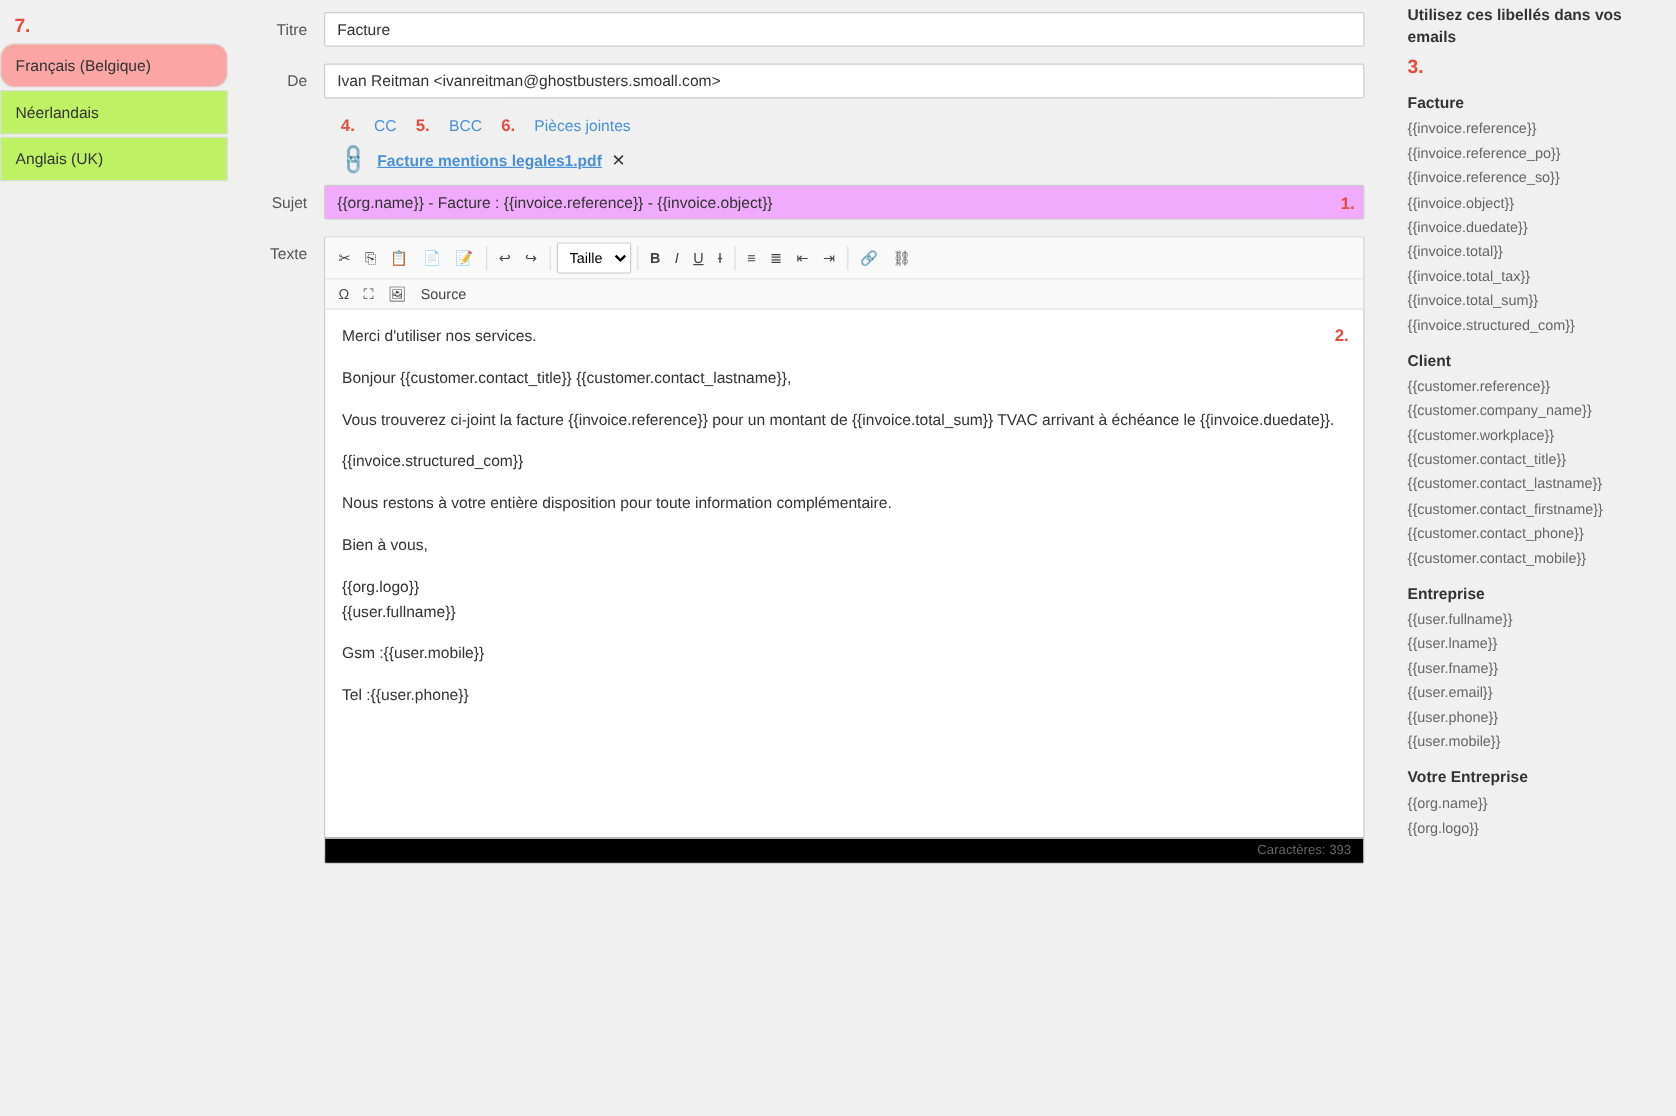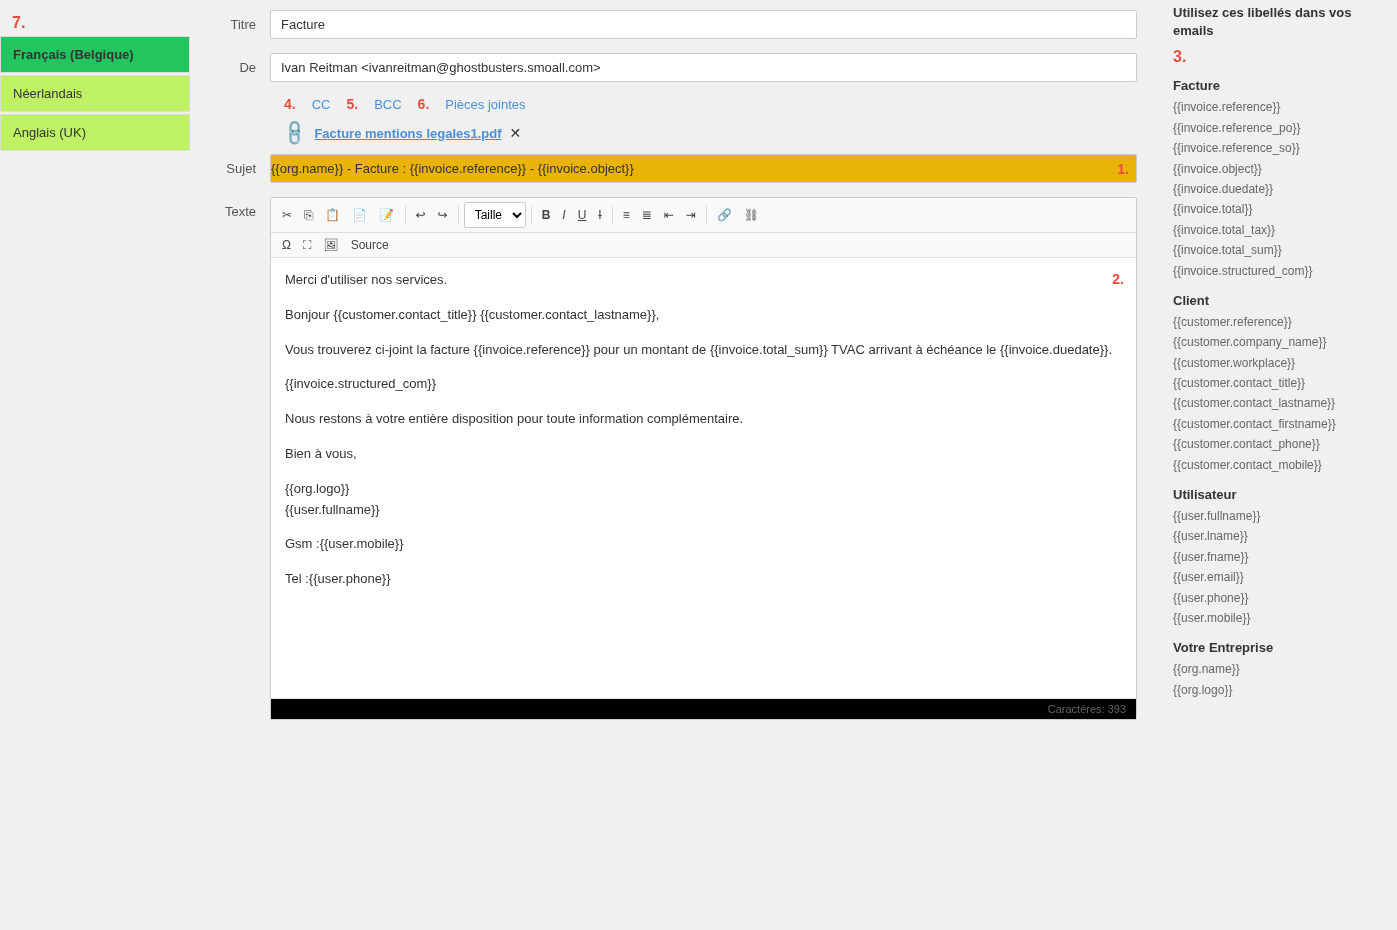--- a/index.html
+++ b/index.html
@@ -31,22 +31,23 @@
     .sidebar-item {
       padding: 10px 12px;
       background: #bef264;
       border: 1px solid #ddd;
       margin-bottom: 2px;
       cursor: pointer;
       font-size: 13px;
       color: #333;
     }
     .sidebar-item.active {
-      background: #22c55e;
-      font-weight: bold;
+      background: #fca5a5;
+      font-weight: normal;
+      border-radius: 12px;
     }
     
     .main-content {
       flex: 1;
       padding: 10px 20px;
       background: #f0f0f0;
     }
     .form-row {
       display: flex;
       align-items: flex-start;
@@ -117,23 +118,23 @@
       font-size: 14px;
     }
     
     .sujet-wrapper {
       flex: 1;
       position: relative;
     }
     .sujet-input {
       width: 100%;
       border: 1px solid #ccc;
-      padding: 6px 30px 6px 0;
-      font-size: 13px;
-      background: #eab308;
+      padding: 6px 30px 6px 10px;
+      font-size: 13px;
+      background: #f0abfc;
       color: #333;
       outline: none;
       border-radius: 2px;
     }
     .sujet-number {
       position: absolute;
       right: 8px;
       top: 50%;
       transform: translateY(-50%);
       color: #e74c3c;
@@ -380,21 +381,21 @@
       <div>{{customer.reference}}</div>
       <div>{{customer.company_name}}</div>
       <div>{{customer.workplace}}</div>
       <div>{{customer.contact_title}}</div>
       <div>{{customer.contact_lastname}}</div>
       <div>{{customer.contact_firstname}}</div>
       <div>{{customer.contact_phone}}</div>
       <div>{{customer.contact_mobile}}</div>
     </div>
 
-    <div class="section-header">Utilisateur</div>
+    <div class="section-header">Entreprise</div>
     <div class="template-var">
       <div>{{user.fullname}}</div>
       <div>{{user.lname}}</div>
       <div>{{user.fname}}</div>
       <div>{{user.email}}</div>
       <div>{{user.phone}}</div>
       <div>{{user.mobile}}</div>
     </div>
 
     <div class="section-header">Votre Entreprise</div>

